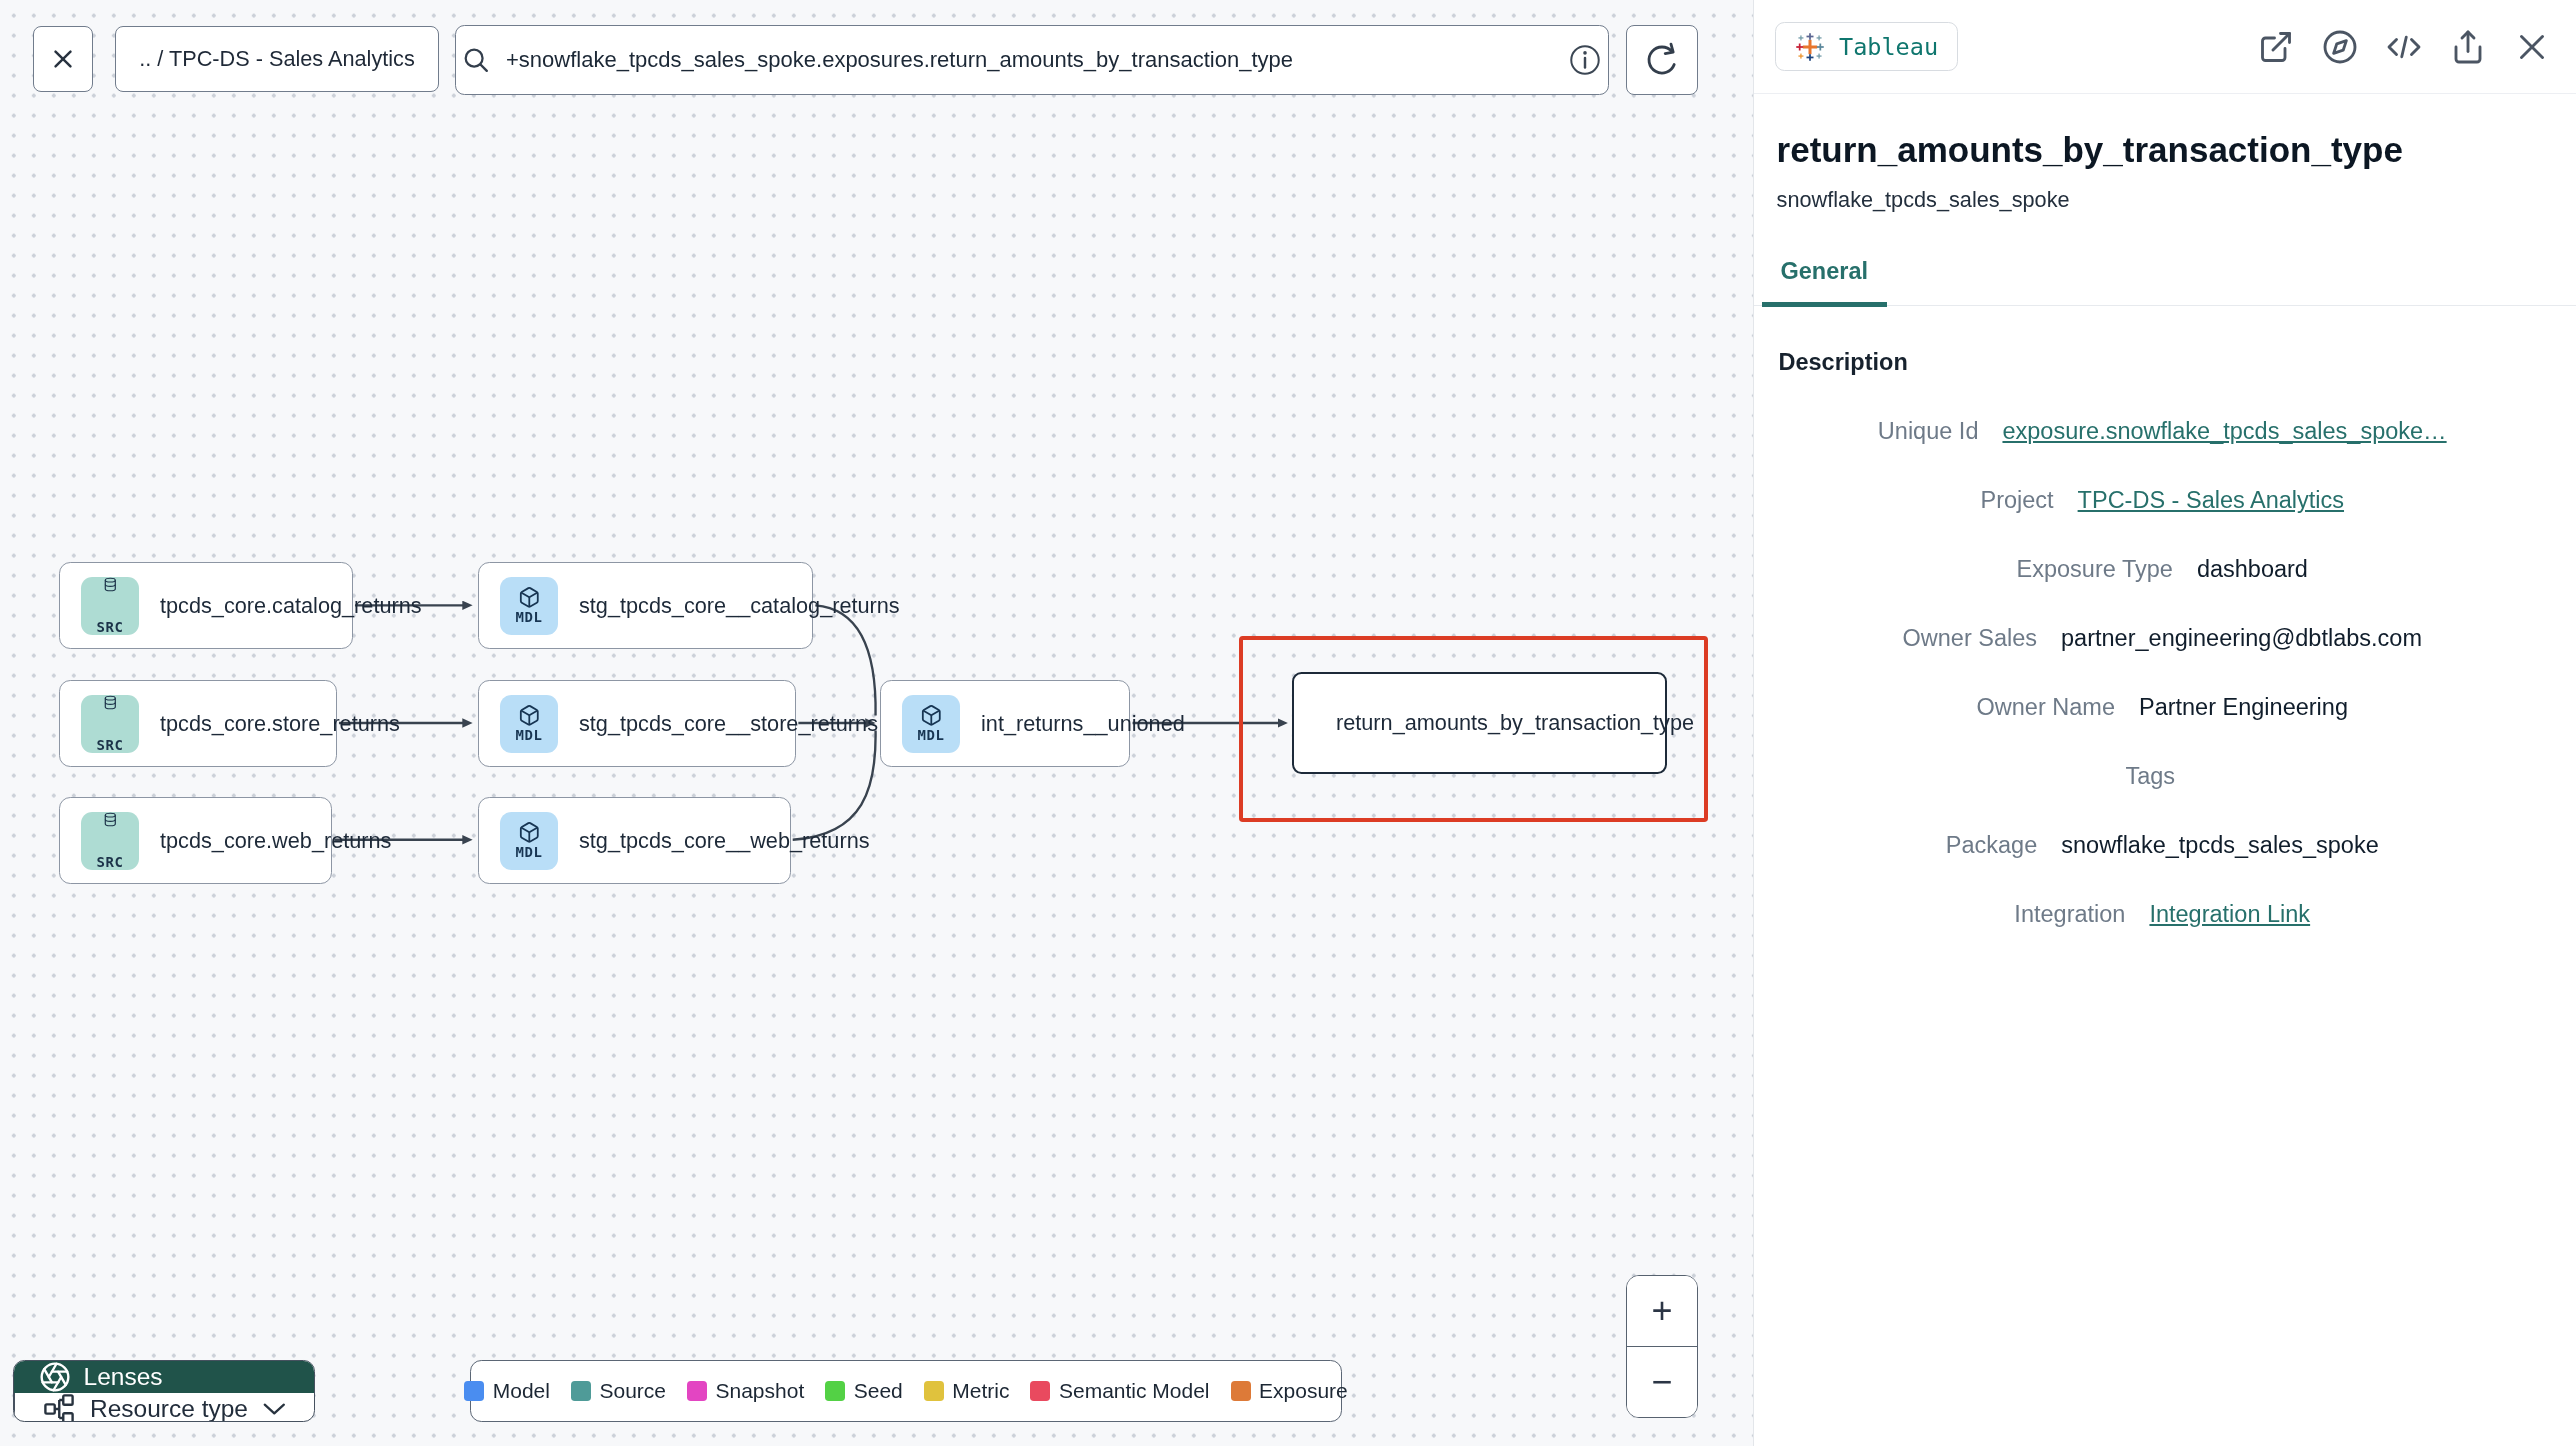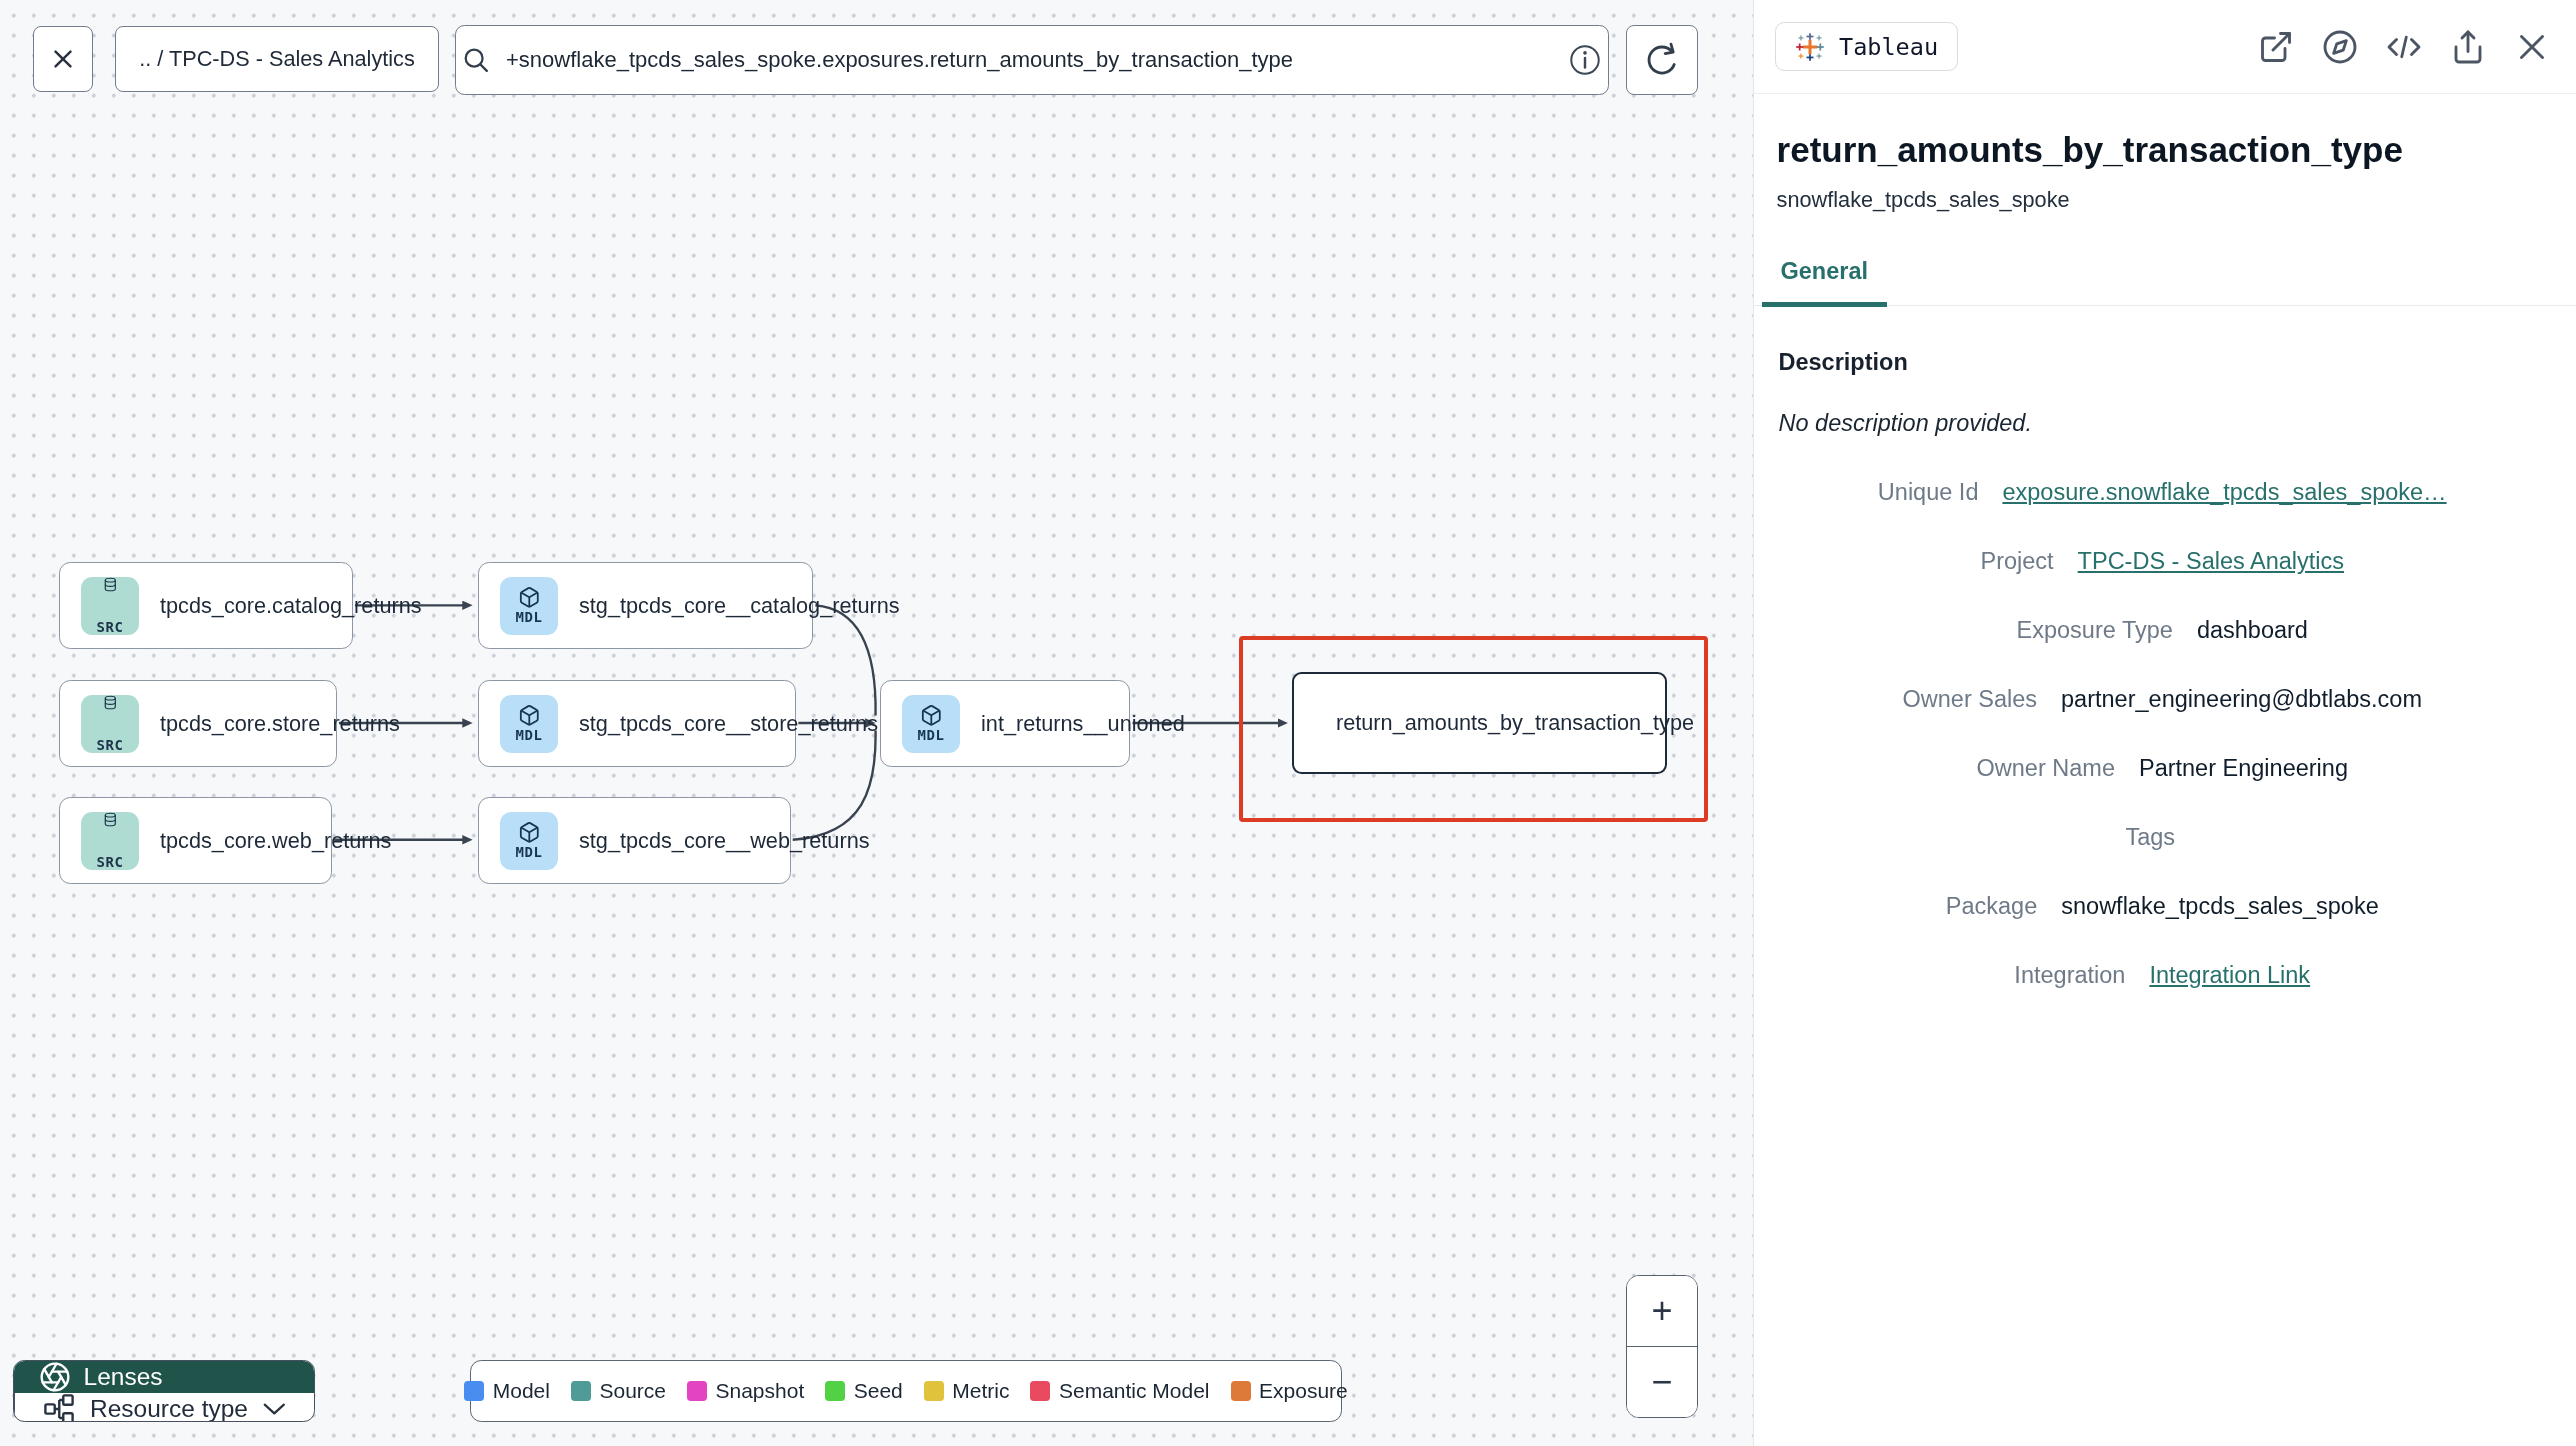--- a/index.html
+++ b/index.html
@@ -85,21 +85,21 @@
     position:absolute; left:1753px; top:0; width:823px; height:1446px;
     background:#fff; border-left:0.9px solid #e3e6ea;
   }
   .panel-header {
     height:94px; display:flex; align-items:center; justify-content:space-between;
     padding:0 26px 0 21px; border-bottom:1.9px solid #edeff3;
   }
   .integration-badge {
     display:flex; align-items:center; gap:14px; height:49px; padding:0 19px;
     border:1.9px solid #d8dce1; border-radius:9.4px;
-    font-family:"DejaVu Sans Mono",monospace; font-size:23.5px; color:#0f172a;
+    font-family:"DejaVu Sans Mono",monospace; font-size:23.5px; color:#0f766e;
   }
   .header-actions { display:flex; align-items:center; gap:28px; }
   .icon-btn { background:none; border:none; cursor:pointer; display:flex; padding:0; }
 
   .panel-title { margin:36px 22.6px 0 22.6px; font-size:35px; font-weight:bold; color:#0c1723; }
   .panel-subtitle { margin:17px 22.6px 0 22.6px; font-size:21.7px; color:#232f3d; }
 
   .tabs { margin-top:45px; border-bottom:1.9px solid #e7eaee; padding-left:7.5px; }
   .tab {
     display:inline-block; padding:0 19px 17px 19px; margin-bottom:-1.9px;
@@ -421,21 +421,20 @@
 
     <h1 class="panel-title">return_amounts_by_transaction_type</h1>
     <div class="panel-subtitle">snowflake_tpcds_sales_spoke</div>
 
     <div class="tabs">
       <span class="tab">General</span>
     </div>
 
     <div class="panel-body">
       <div class="desc-label">Description</div>
-      <div class="desc-text">No description provided.</div>
 
       <div class="detail-row">
         <span class="detail-label">Unique Id</span>
         <span class="detail-value link">exposure.snowflake_tpcds_sales_spoke…</span>
       </div>
       <div class="detail-row">
         <span class="detail-label">Project</span>
         <span class="detail-value link">TPC-DS - Sales Analytics</span>
       </div>
       <div class="detail-row">

